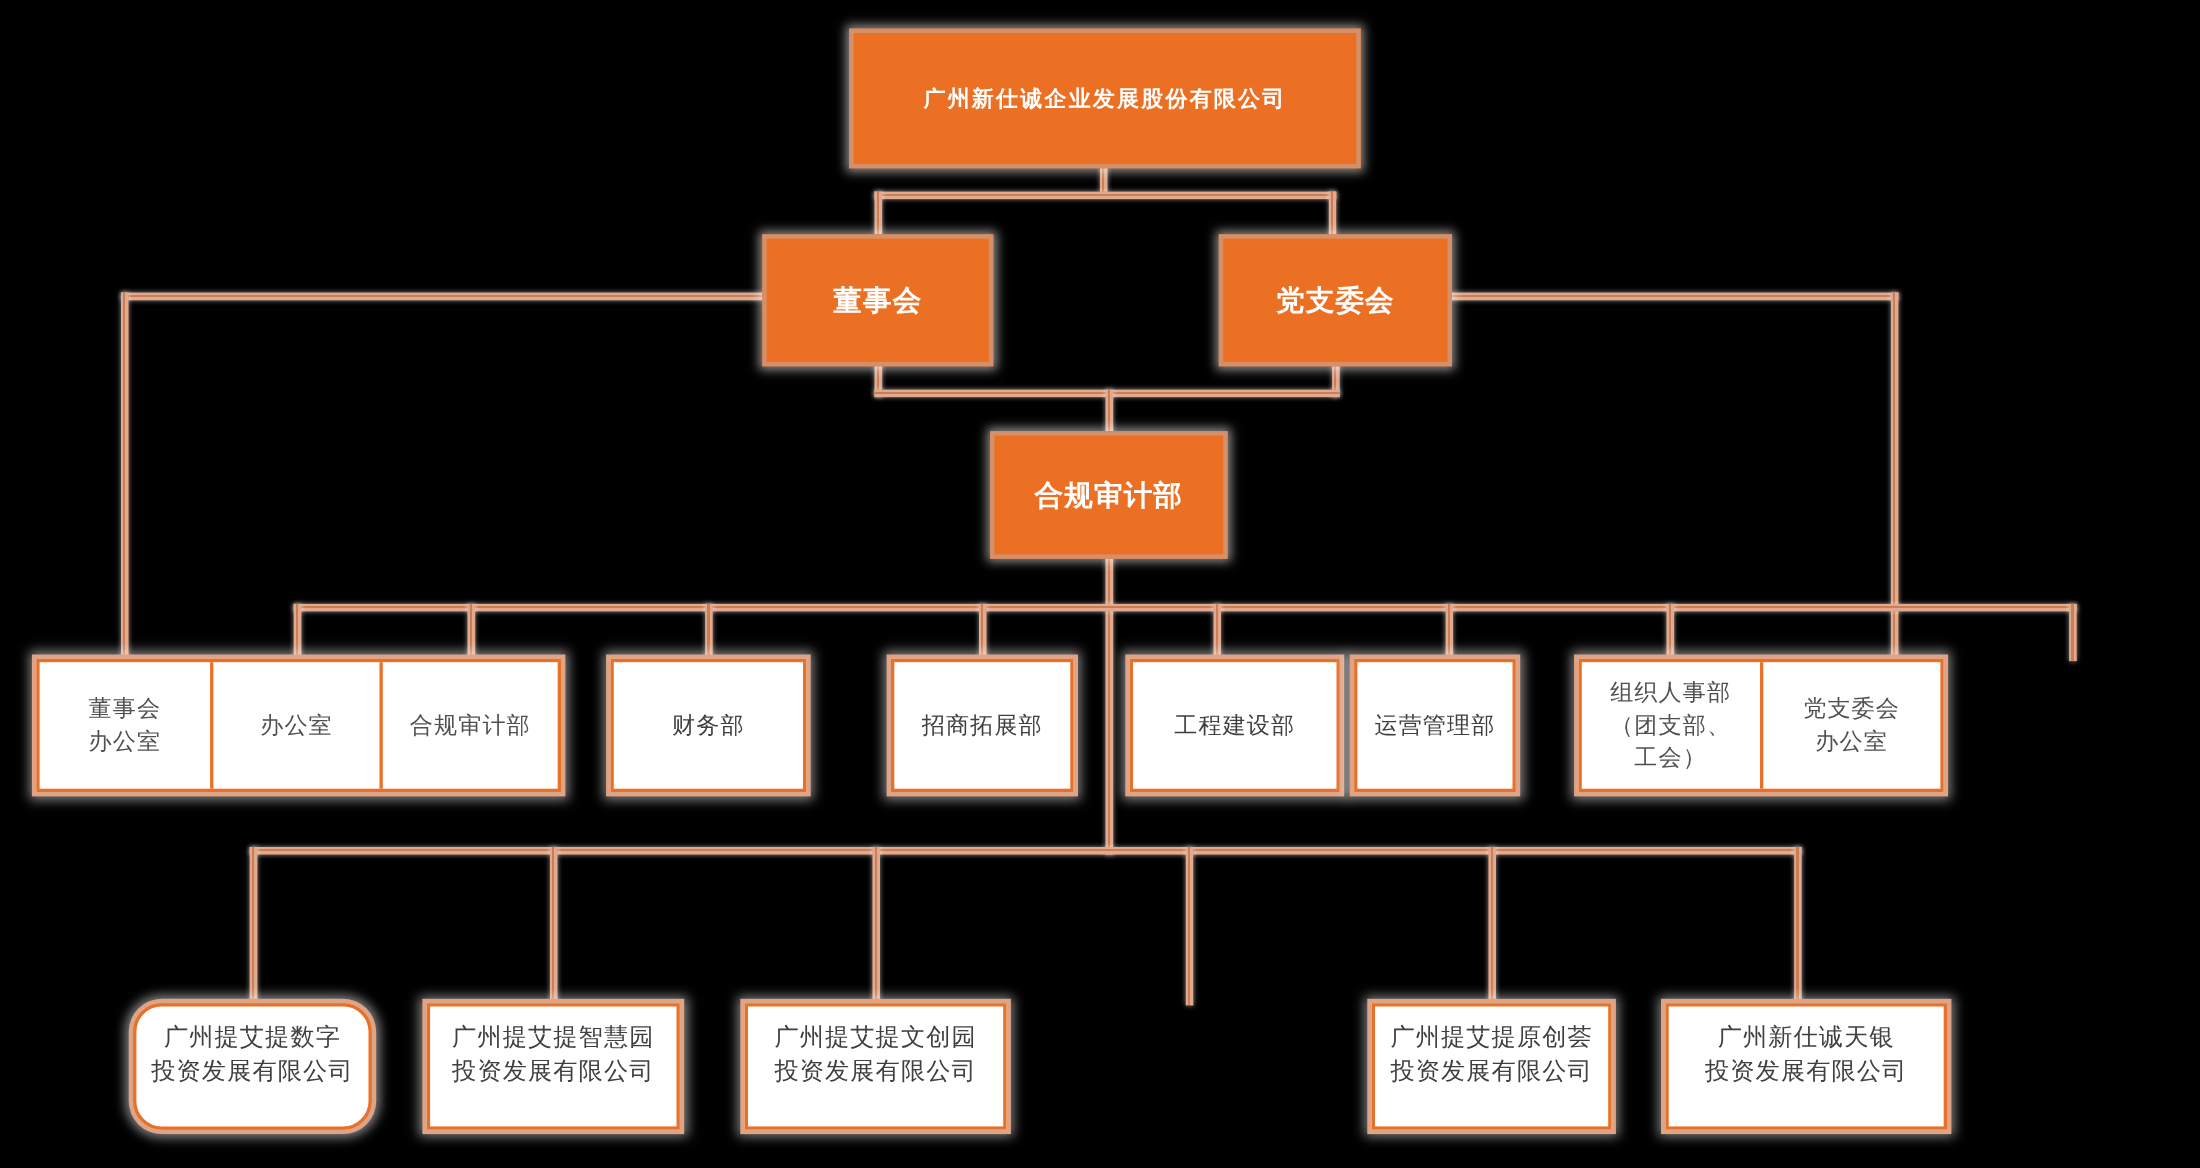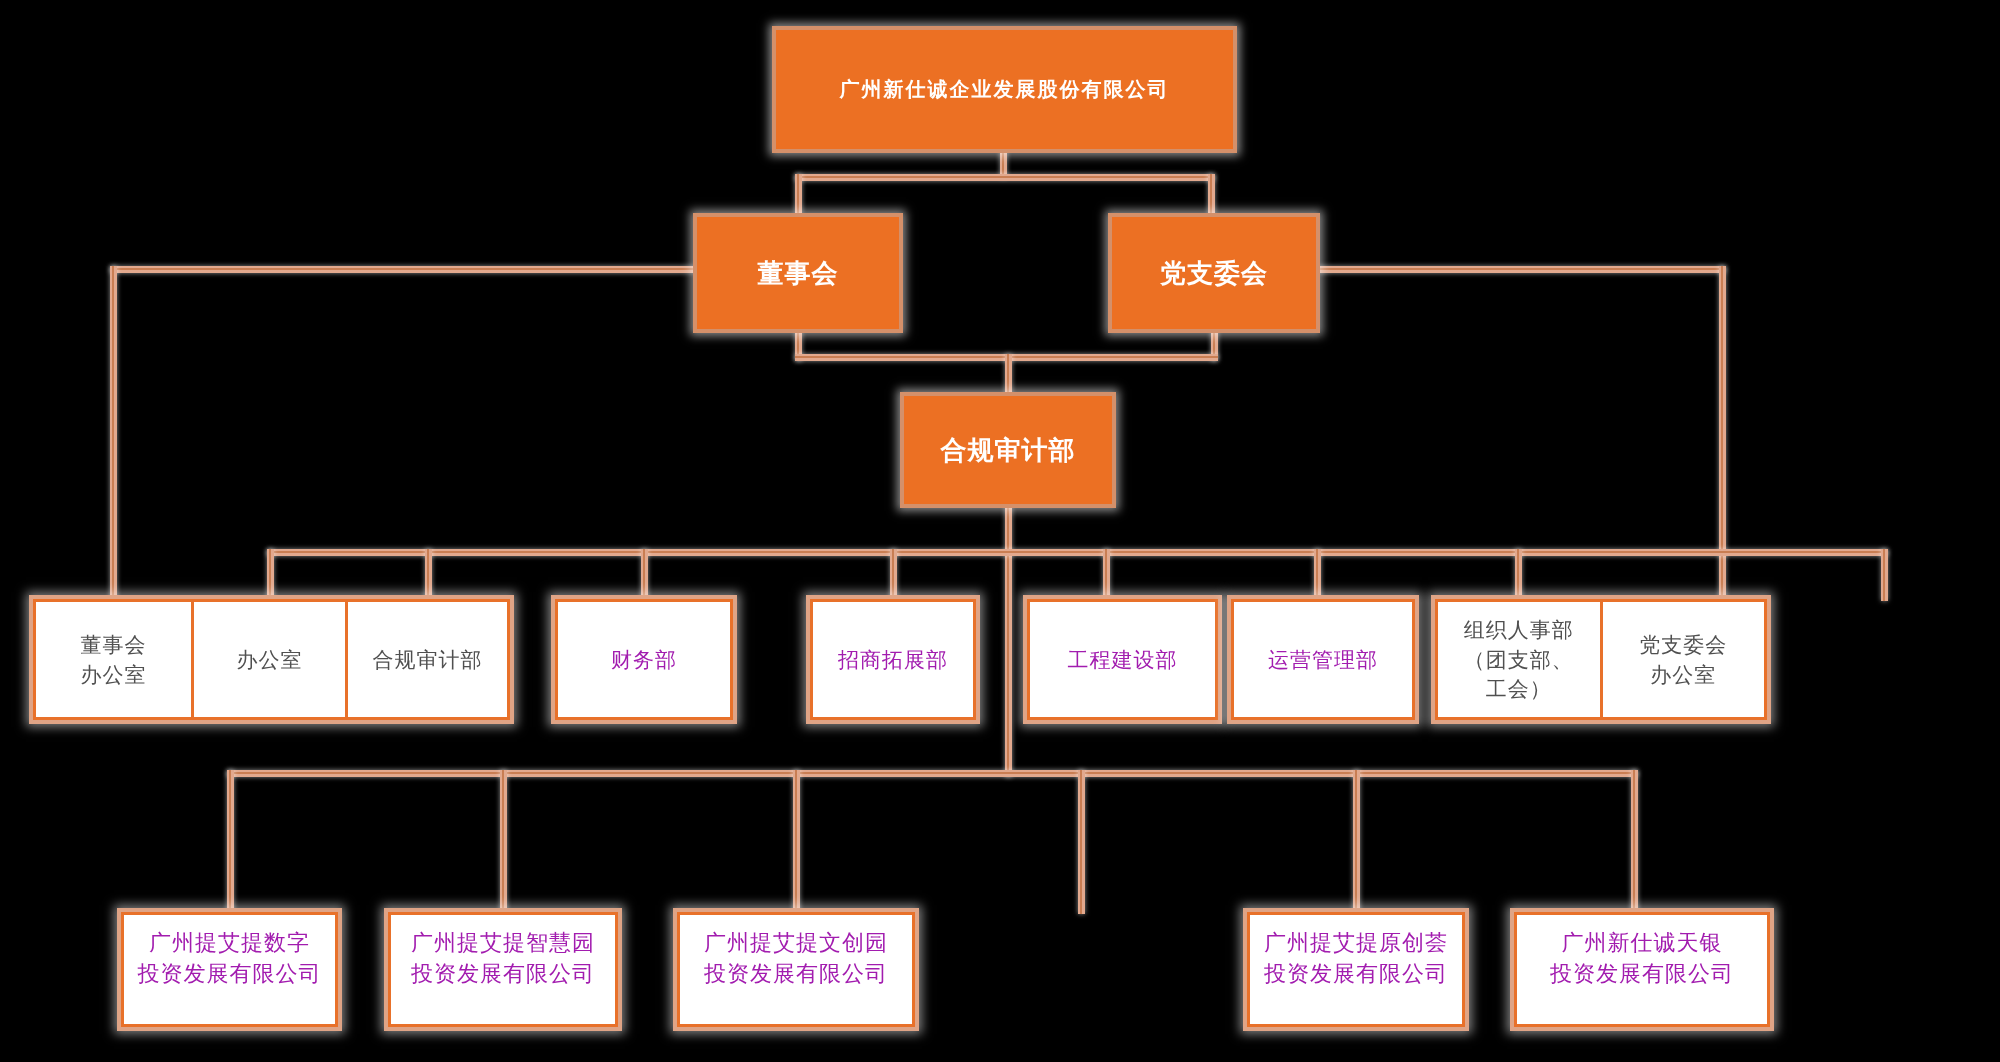--- a/index.html
+++ b/index.html
@@ -36,21 +36,21 @@
     border: 4px solid #d4906a;
     box-shadow: 0 0 9px 3px rgba(255,255,255,0.55);
     color: #ffffff; font-weight: bold;
     font-size: 26px; letter-spacing: 1px;
   }
   .node-root { font-size: 20px; letter-spacing: 2px; }
   .node-white {
     background: #ffffff;
     border: 3px solid #e8712a;
     box-shadow: 0 0 0 4px #dfa486, 0 0 10px 7px rgba(255,255,255,0.5);
-    color: #a21caf;
+    color: #404040;
     font-size: 21px; line-height: 1.4; letter-spacing: 1px;
   }
   .dept-group {
     position: absolute; box-sizing: border-box;
     display: flex; align-items: stretch;
     background: #ffffff;
     border: 3px solid #e8712a;
     box-shadow: 0 0 0 4px #dfa486, 0 0 10px 7px rgba(255,255,255,0.5);
   }
   .dept-cell {
@@ -116,32 +116,32 @@
     <div class="dept-cell" style="flex:155;">办公室</div>
     <div class="dept-cell" style="flex:163;">合规审计部</div>
   </div>
 
   <div class="node node-white" style="left:555px; top:599px; width:178px; height:121px;">财务部</div>
 
   <div class="node node-white" style="left:810px; top:599px; width:166px; height:121px;">招商拓展部</div>
 
   <div class="node node-white" style="left:1027px; top:599px; width:191px; height:121px;">工程建设部</div>
 
-  <div class="node node-white" style="left:1231px; top:599px; width:184px; height:121px;">运营管理部</div>
+  <div class="node node-white" style="left:1231px; top:599px; width:147px; height:121px;">运营管理部</div>
 
   <div class="dept-group" style="left:1435px; top:599px; width:332px; height:121px;">
     <div class="dept-cell" style="flex:166;">组织人事部
 （团支部、
 工会）</div>
     <div class="dept-cell" style="flex:166;">党支委会
 办公室</div>
   </div>
 
 
-  <div class="node node-white node-sub" style="left:121px; top:912px; width:217px; height:115px;">广州提艾提数字
+  <div class="node node-white node-sub" style="left:121px; top:912px; width:217px; height:115px;border-radius:26px;">广州提艾提数字
 投资发展有限公司</div>
 
   <div class="node node-white node-sub" style="left:388px; top:912px; width:230px; height:115px;">广州提艾提智慧园
 投资发展有限公司</div>
 
   <div class="node node-white node-sub" style="left:677px; top:912px; width:238px; height:115px;">广州提艾提文创园
 投资发展有限公司</div>
 
 
   <div class="node node-white node-sub" style="left:1247px; top:912px; width:218px; height:115px;">广州提艾提原创荟

